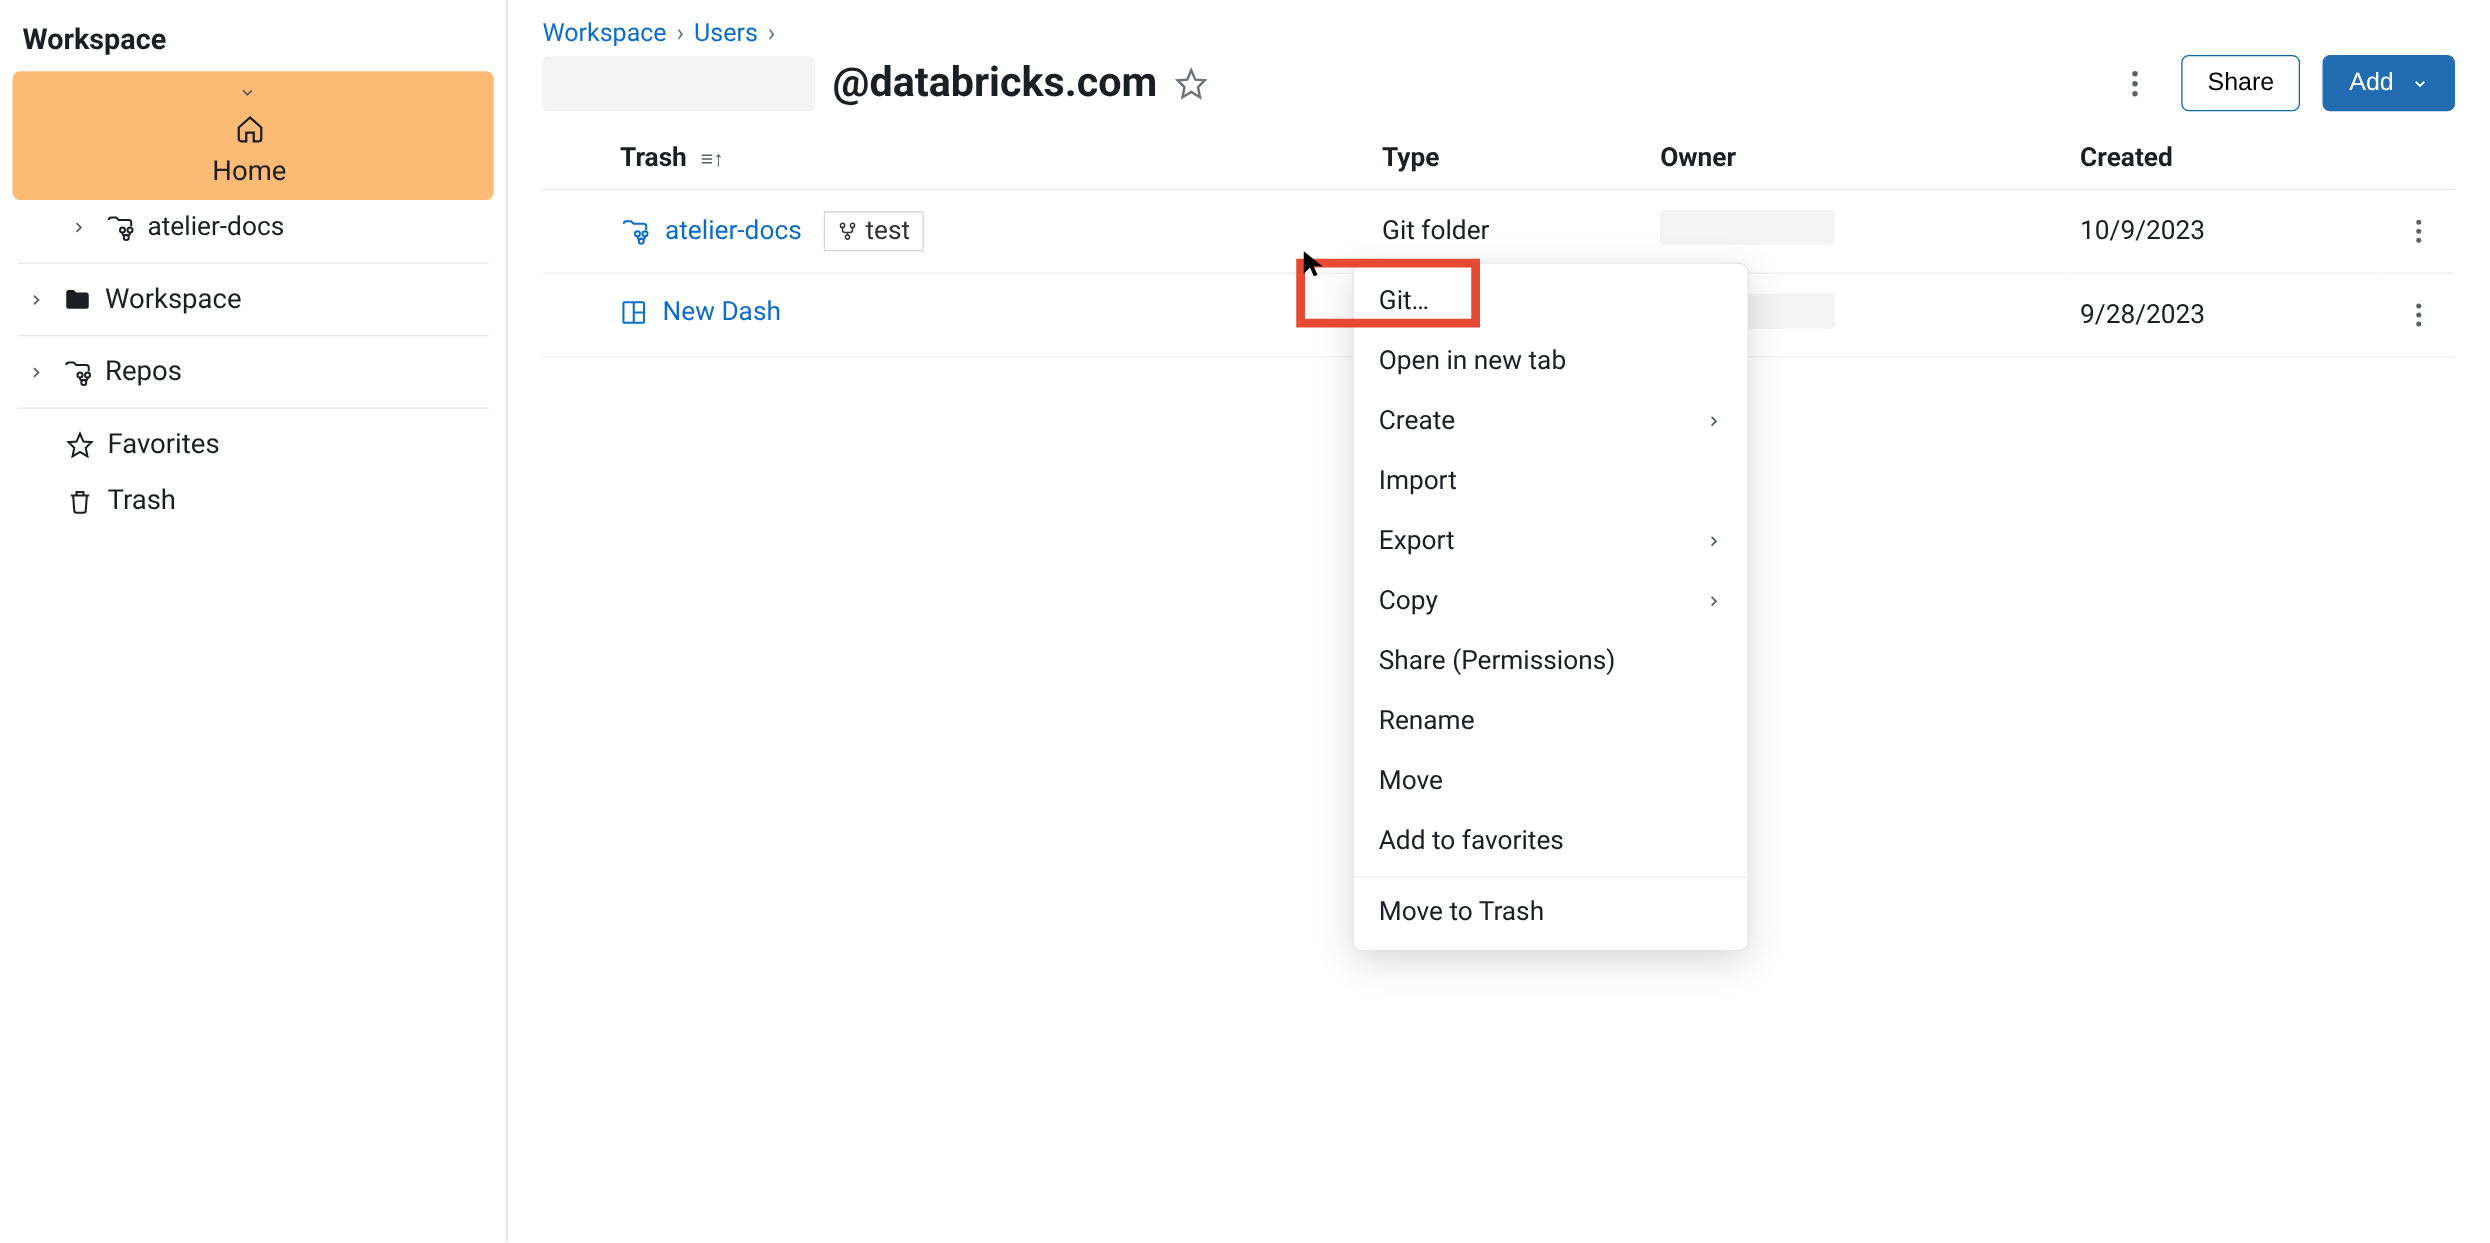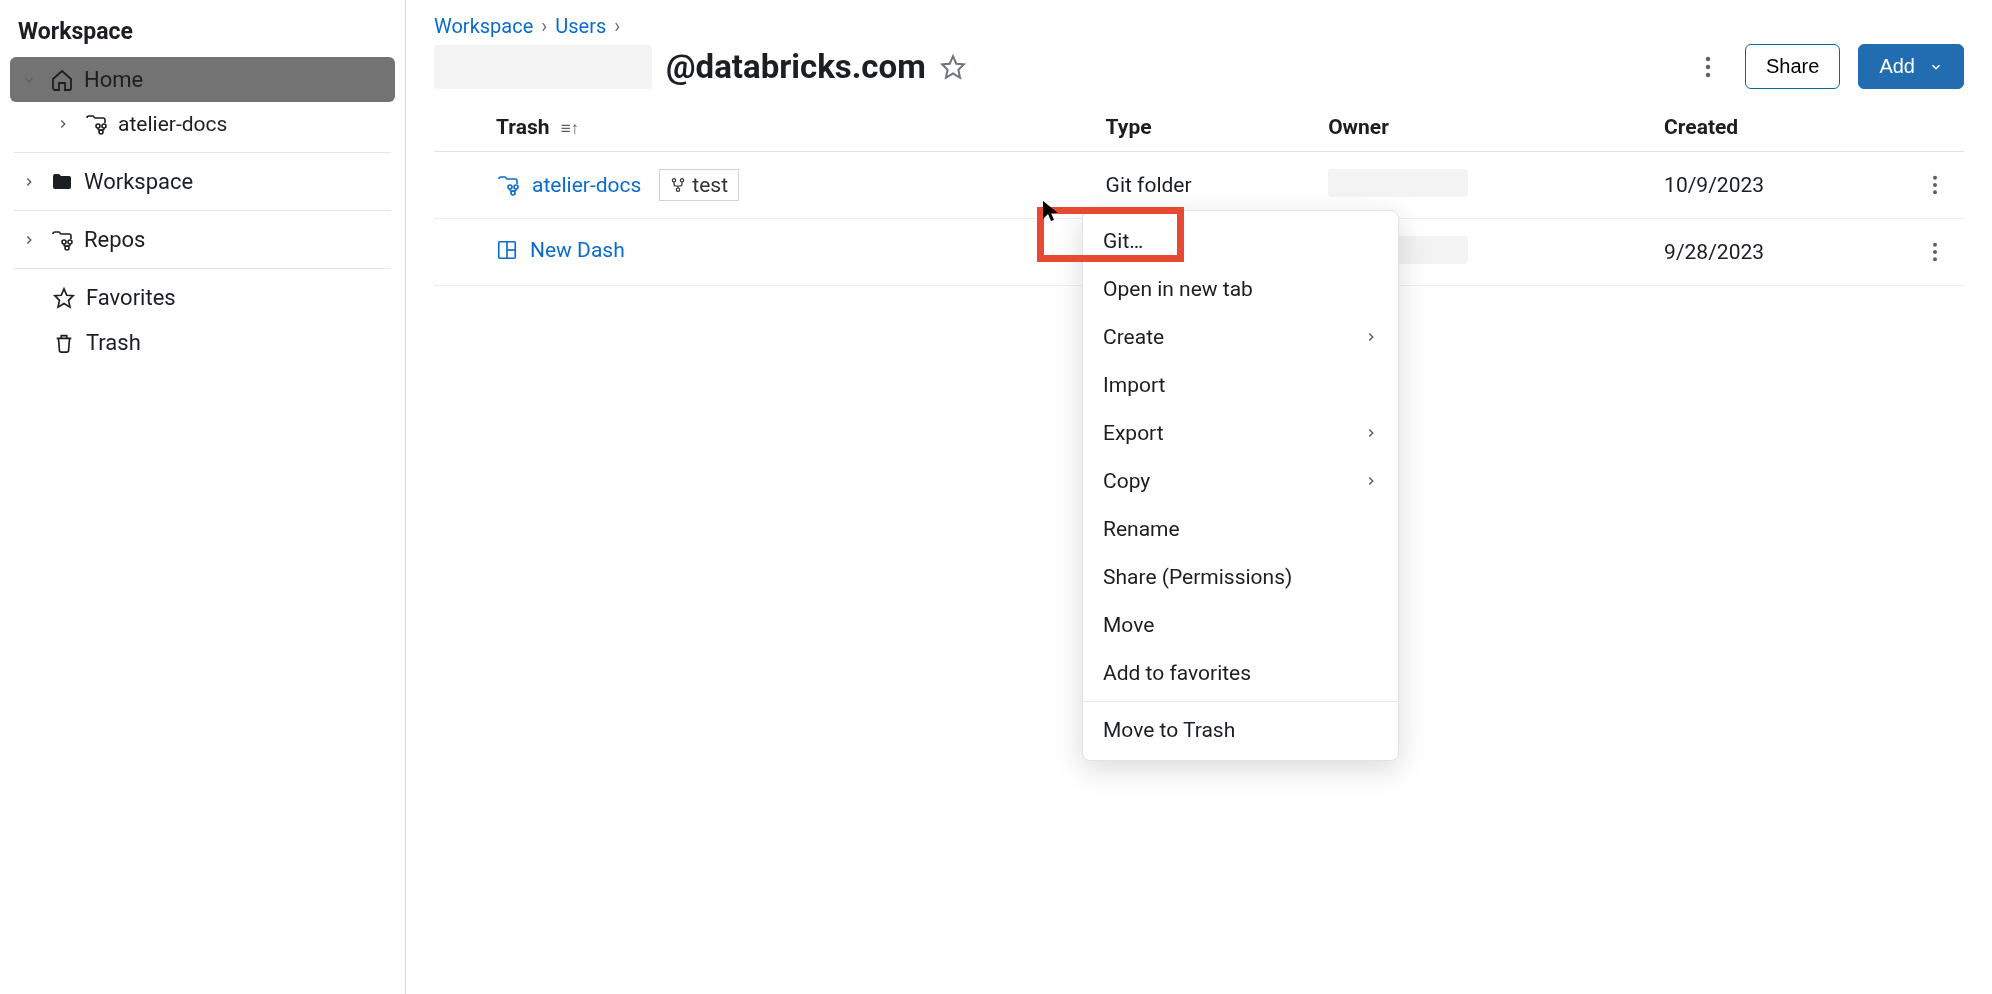--- a/index.html
+++ b/index.html
@@ -2,21 +2,21 @@
 <html><head>
 <meta charset="utf-8">
 <style>
   * { box-sizing: border-box; margin: 0; padding: 0; }
   body { font-family: -apple-system, BlinkMacSystemFont, "Segoe UI", Roboto, Helvetica, Arial, sans-serif; font-size: 18px; color: #1b1f23; background: #fff; }
   .app { display: flex; height: 100vh; }
   
   .sidebar { width: 406px; border-right: 1px solid #d7d9db; padding: 18px 0 0 0; flex-shrink: 0; }
   .sidebar-title { font-size: 23px; font-weight: 700; padding: 0 18px 12px 18px; }
   .tree-item { display: flex; align-items: center; gap: 10px; padding: 10px 18px 10px 22px; font-size: 22px; color: #1b1f23; cursor: pointer; }
-  .tree-item.selected { background: #737373; border-radius: 6px; margin: 0 10px; padding-left: 12px; }
+  .tree-item.selected { background: #fdba74; border-radius: 6px; margin: 0 10px; padding-left: 12px; flex-direction: column; }
   .tree-item.nested { padding-left: 56px; font-size: 21px; }
   .tree-item .chev { width: 18px; text-align: center; color: #5a6066; font-size: 18px; }
   .tree-divider { border-top: 1px solid #e4e6e8; margin: 6px 14px; }
   .tree-item .icon { width: 24px; display: inline-flex; justify-content: center; }
   
   .main { flex: 1; padding: 14px 28px 0 28px; position: relative; min-width: 0; }
   .breadcrumb { display: flex; align-items: center; gap: 8px; color: #0b6ccc; font-size: 20px; margin-bottom: 6px; }
   .breadcrumb .sep { color: #6b7278; }
   .header-row { display: flex; align-items: center; gap: 18px; margin-bottom: 4px; }
   .redacted { background: #f3f3f3; border-radius: 4px; display: inline-block; }
@@ -290,24 +290,24 @@
       </div>
       <div class="ctx-item">
         <span>Copy</span>
         <span class="ctx-sub">
             <svg width="14" height="14" viewBox="0 0 24 24" fill="none" stroke="#5a6066" stroke-width="2.5">
               <polyline points="9 6 15 12 9 18"></polyline>
             </svg>
           </span>
       </div>
       <div class="ctx-item">
+          <span>Share (Permissions)</span>
+        </div>
+      <div class="ctx-item">
           <span>Rename</span>
-        </div>
-      <div class="ctx-item">
-          <span>Share (Permissions)</span>
         </div>
       <div class="ctx-item">
           <span>Move</span>
         </div>
       <div class="ctx-item">
           <span>Add to favorites</span>
         </div>
       <div class="ctx-divider"></div>
       <div class="ctx-item">
           <span>Move to Trash</span>

